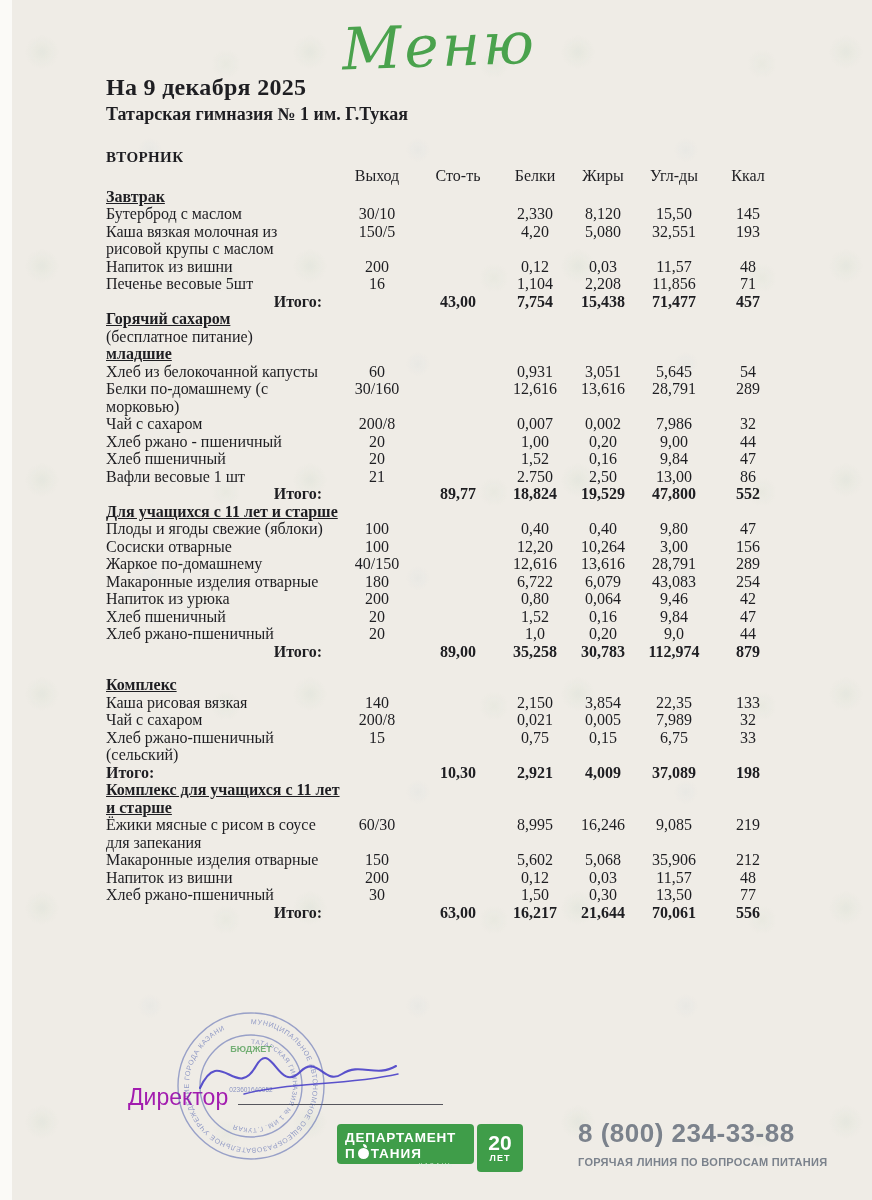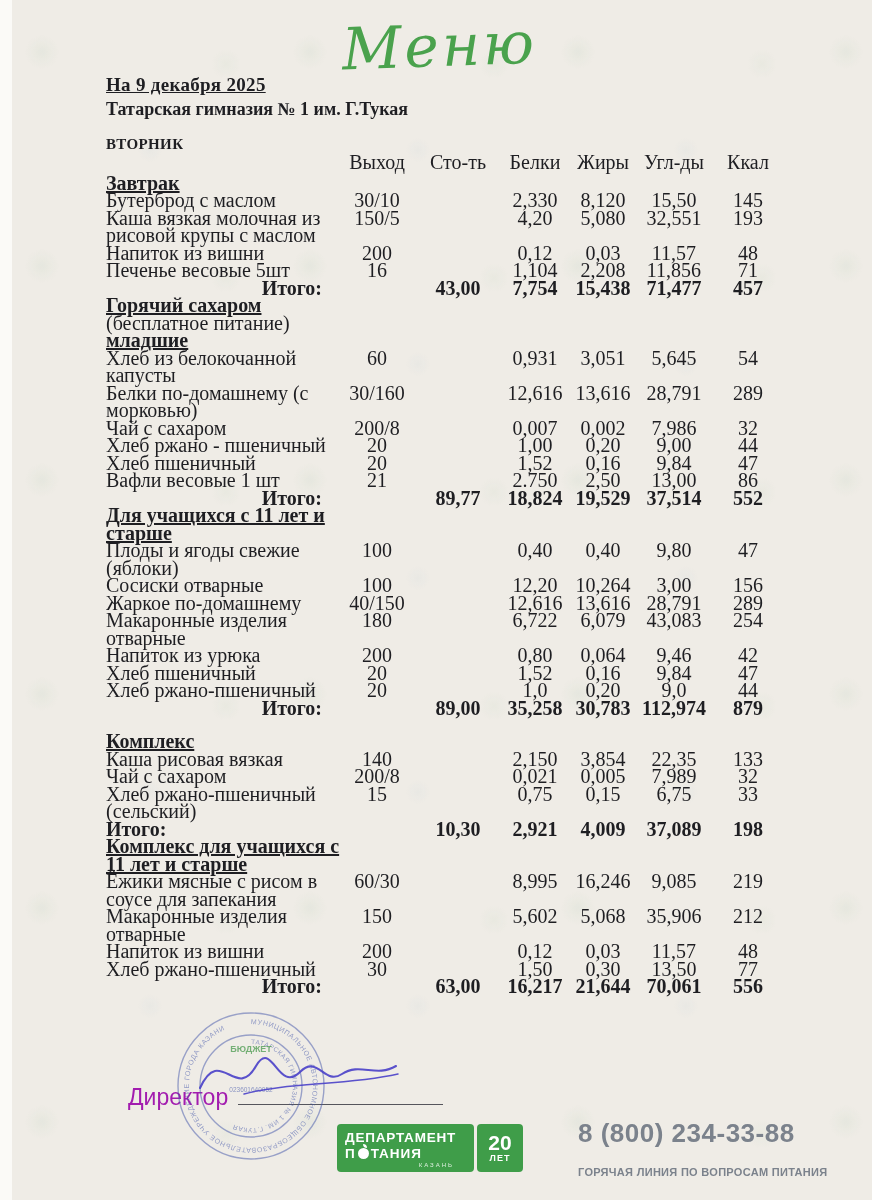--- a/index.html
+++ b/index.html
@@ -32,27 +32,27 @@
   .menu-script {
     position: absolute; top: 12px; left: 342px;
     font-family: "DejaVu Serif", serif;
     font-style: italic;
     font-size: 58px;
     letter-spacing: 3px;
     color: #4aa24d;
     transform: rotate(-2deg);
   }
   .head { position: absolute; left: 106px; top: 74px; }
-  .date-line { font-size: 19px; font-weight: bold; letter-spacing: 0.3px; text-decoration: underline; }
+  .date-line { font-size: 24px; font-weight: bold; letter-spacing: 0.3px; }
   .school-line { font-size: 18px; font-weight: bold; margin-top: 3px; }
 
-  .content { position: absolute; left: 106px; top: 136px; width: 700px; }
+  .content { position: absolute; left: 106px; top: 149px; width: 700px; }
   .day { font-weight: bold; font-size: 15px; letter-spacing: 0.4px; margin-bottom: 1px; }
 
-  table.menu { border-collapse: collapse; width: 678px; font-size: 20px; line-height: 17.5px; table-layout: fixed; }
+  table.menu { border-collapse: collapse; width: 678px; font-size: 16px; line-height: 17.5px; table-layout: fixed; }
   table.menu th { font-weight: normal; padding: 0 0 3px 0; }
   table.menu td { padding: 0; vertical-align: top; }
   .c-name { text-align: left; padding-right: 6px !important; }
   .c-num { text-align: center; }
   .title-row td { padding-top: 3px; }
   .title-wrap { width: 236px; }
   .tl-u { font-weight: bold; text-decoration: underline; }
   .tl-p { font-weight: normal; text-align: center; }
   .dish-row td { }
   .total-row td { font-weight: bold; padding-top: 1px; padding-bottom: 4px; }
@@ -73,21 +73,21 @@
     border-bottom: 1.5px solid #55555c; margin-left: 10px;
   }
   .logo {
     position: absolute; left: 337px; top: 1124px;
     display: flex; gap: 3px;
     font-family: "Liberation Sans", sans-serif;
   }
   .logo-main {
     background: #3f9d49; color: #ffffff;
     border-radius: 4px; padding: 6px 20px 3px 8px;
-    width: 137px; height: 48px;
+    width: 137px; height: 40px;
   }
   .logo-line1 { font-size: 13.5px; font-weight: bold; letter-spacing: 0.8px; }
   .logo-line2 { font-size: 13.5px; font-weight: bold; letter-spacing: 1px; margin-top: 1px; display: flex; align-items: center; }
   .apple {
     display: inline-block; width: 11px; height: 11px;
     background: #ffffff; border-radius: 50%;
     margin: 0 2px; position: relative;
   }
   .apple::after {
     content: ""; position: absolute; top: -4px; left: 5px;
@@ -97,21 +97,21 @@
   .logo-city { font-size: 6px; letter-spacing: 2px; text-align: right; color: #dff1e0; margin-top: 1px; }
   .logo-badge {
     background: #3f9d49; color: #ffffff;
     border-radius: 4px; width: 46px; height: 48px;
     display: flex; flex-direction: column; align-items: center; justify-content: center;
   }
   .badge-20 { font-size: 21px; font-weight: bold; line-height: 20px; }
   .badge-let { font-size: 9px; font-weight: bold; letter-spacing: 1px; }
   .phone-block { position: absolute; left: 578px; top: 1118px; font-family: "Liberation Sans", sans-serif; color: #7b828c; }
   .phone { font-size: 26px; font-weight: bold; letter-spacing: 0.5px; }
-  .hotline { font-size: 11px; font-weight: bold; letter-spacing: 0.3px; margin-top: 17px; }
+  .hotline { font-size: 11px; font-weight: bold; letter-spacing: 0.3px; margin-top: 7px; }
 </style>
 </head>
 <body>
 
 <div class="page">
   <div class="scan-edge"></div>
 
   <div class="menu-script">Меню</div>
 
   <div class="head">
@@ -257,21 +257,21 @@
             <td class="c-num">2,50</td>
             <td class="c-num">13,00</td>
             <td class="c-num">86</td>
           </tr>
           <tr class="total-row">
             <td class="itogo-right">Итого:</td>
             <td class="c-num"></td>
             <td class="c-num">89,77</td>
             <td class="c-num">18,824</td>
             <td class="c-num">19,529</td>
-            <td class="c-num">37,514</td>
+            <td class="c-num">47,800</td>
             <td class="c-num">552</td>
           </tr>
           <tr class="title-row">
             <td colspan="7">
               <div class="title-wrap">
                 <div class="title-line"><span class="tl-u">Для учащихся с 11 лет и старше</span></div>
               </div>
             </td>
           </tr>
           <tr class="dish-row">

